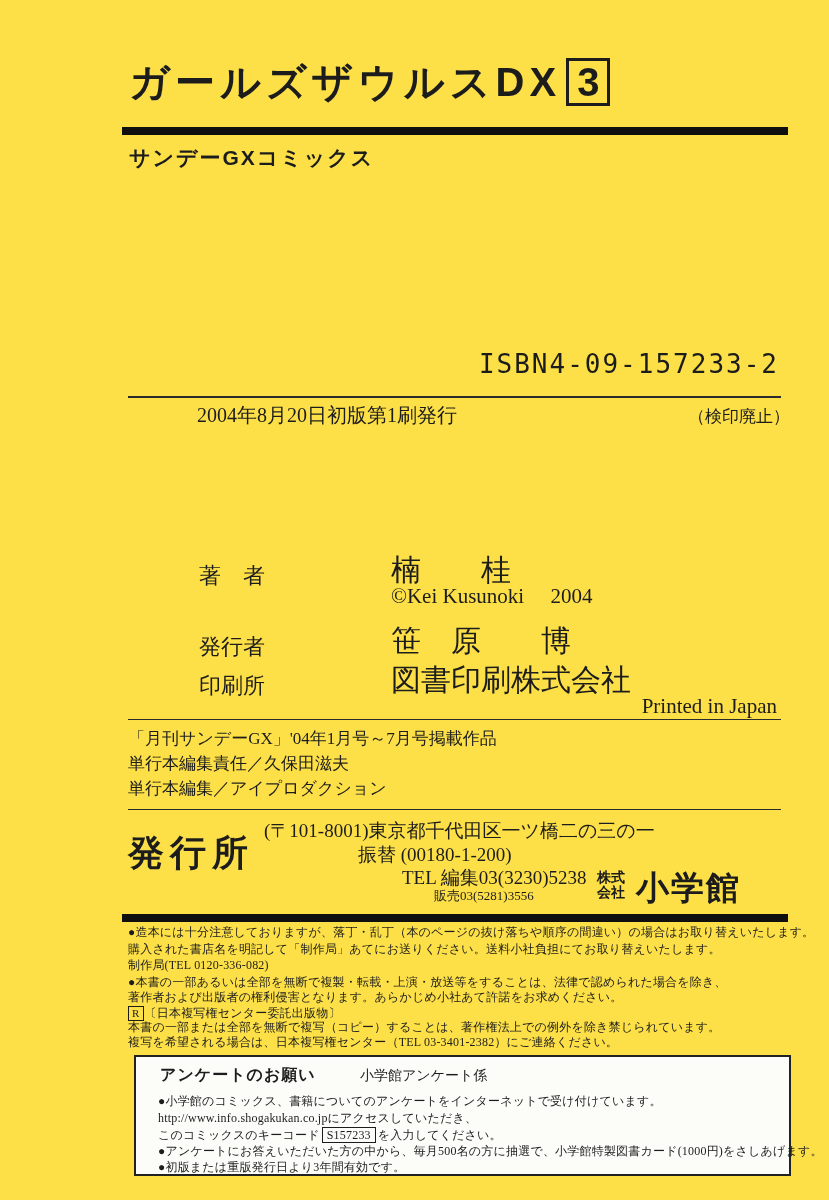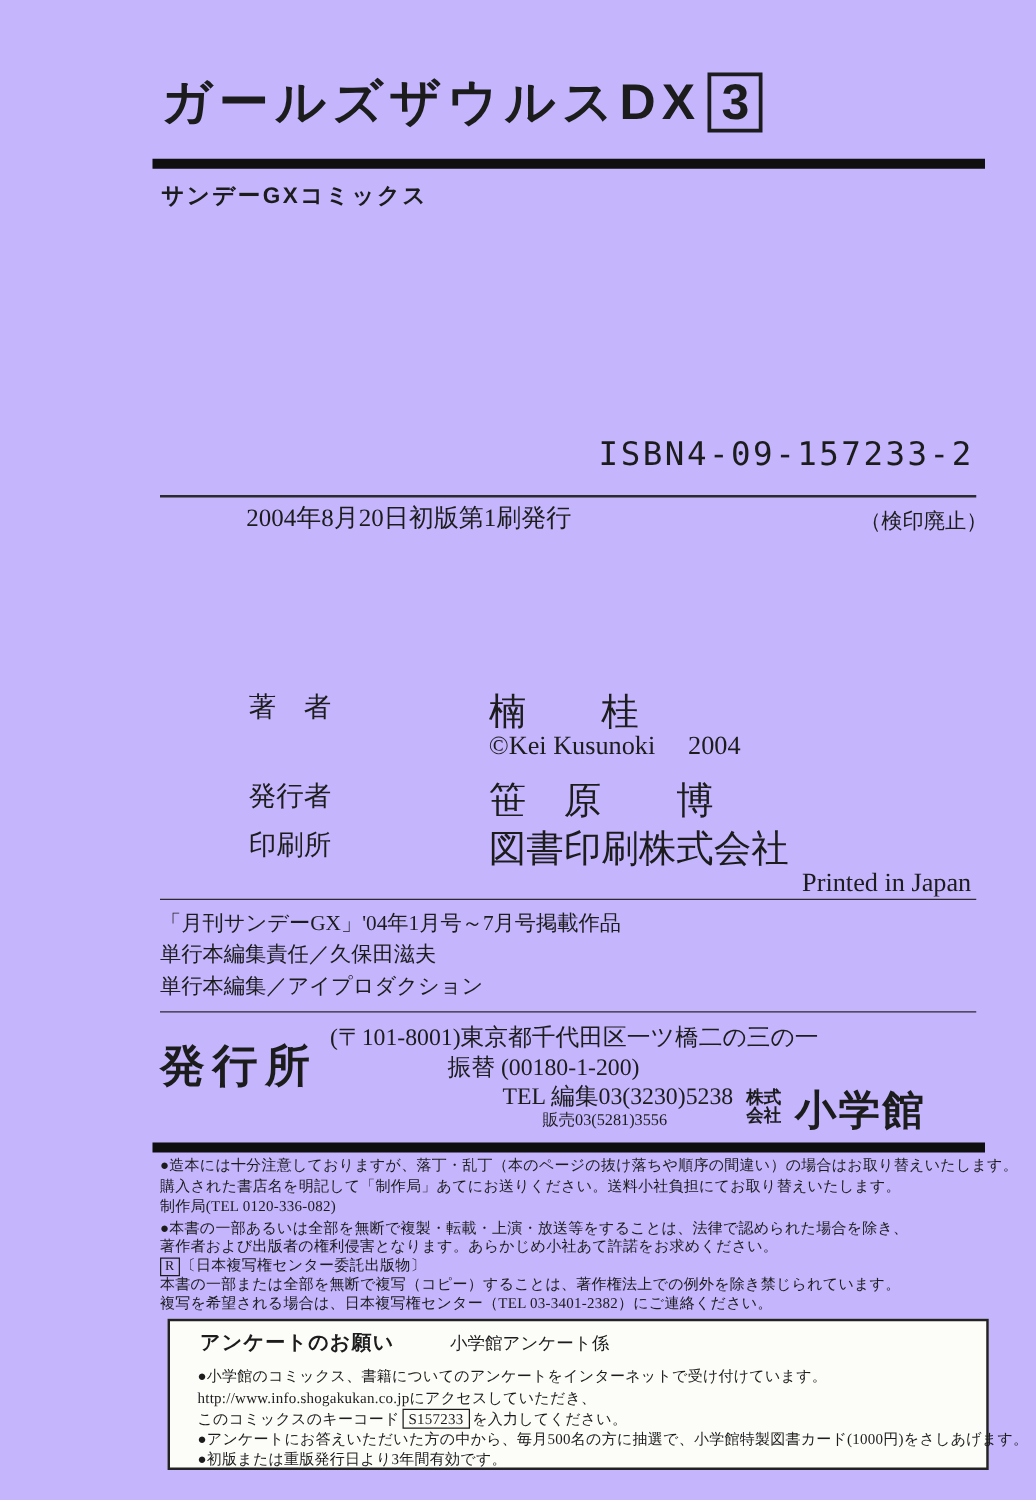--- a/index.html
+++ b/index.html
@@ -1,44 +1,44 @@
 <!DOCTYPE html>
 <html><head>
 <meta charset="utf-8">
 <style>
   html,body { margin:0; padding:0; background:#e8e8e6; }
   #page {
     position:relative; width:829px; height:1200px; margin:0 auto;
-    background:#c4b5fd; color:#1c1c1c; overflow:hidden;
+    background:#fde047; color:#1c1c1c; overflow:hidden;
   }
   .gothic { font-family:"Liberation Sans","DejaVu Sans",sans-serif; }
   .mincho { font-family:"Liberation Serif","DejaVu Serif",serif; }
   .mono   { font-family:"DejaVu Sans Mono",monospace; }
   .abs { position:absolute; white-space:nowrap; line-height:1.15; }
 
   
   .title { left:129px; top:58px; font-size:40px; font-weight:bold; letter-spacing:5px; }
   .vol-box { display:inline-block; border:3px solid #1c1c1c; padding:0 8px; margin-left:5px;
              letter-spacing:0; line-height:1.05; }
   .bar { position:absolute; left:122px; width:666px; height:8px; background:#0f0f0f; }
   .bar-top { top:127px; }
   .bar-bottom { top:914px; }
-  .series { left:129px; top:146px; font-size:18px; font-weight:bold; letter-spacing:2px; }
+  .series { left:129px; top:146px; font-size:21px; font-weight:bold; letter-spacing:2px; }
 
   
   .isbn { right:50px; top:350px; font-size:26px; letter-spacing:2px; }
   .rule { position:absolute; left:128px; width:653px; border-top:2px solid #2b2b2b; }
   .rule-1 { top:396px; }
   .rule-2 { top:719px; border-top-width:1px; }
   .rule-3 { top:809px; border-top-width:1px; }
   .edition { left:197px; top:404px; font-size:20px; }
   .seal-note { left:688px; top:407px; font-size:17px; }
 
   
-  .credit-label { left:199px; font-size:22px; }
+  .credit-label { left:199px; font-size:22px;margin-top:10px; }
   .credit-value { left:391px; font-size:30px; }
   .row-author  { top:553px; }
   .row-copy    { top:584px; font-size:21px; }
   .row-pub     { top:624px; }
   .row-printer { top:663px; }
   .printed-in { right:52px; top:694px; font-size:21px; }
 
   
   .serial-1 { left:128px; top:729px; font-size:17px; }
   .serial-2 { left:128px; top:754px; font-size:17px; }

